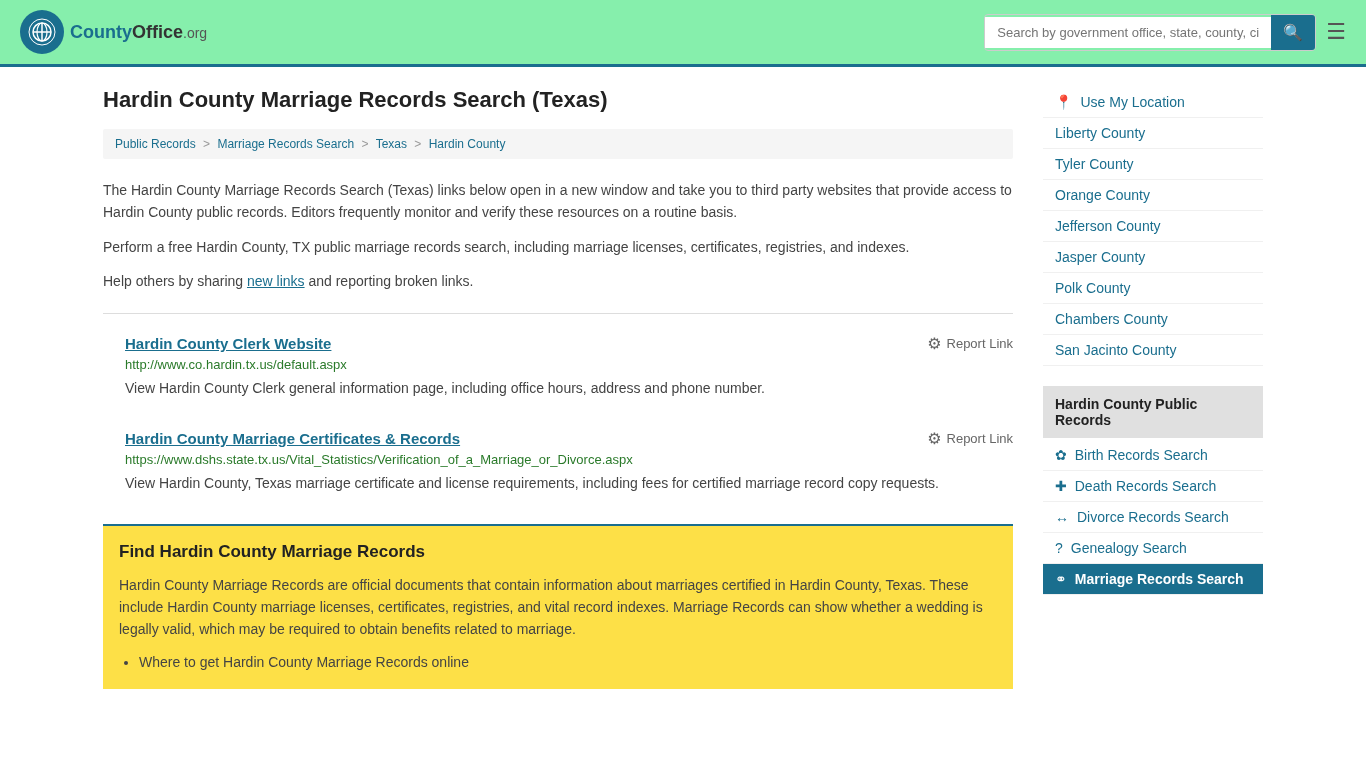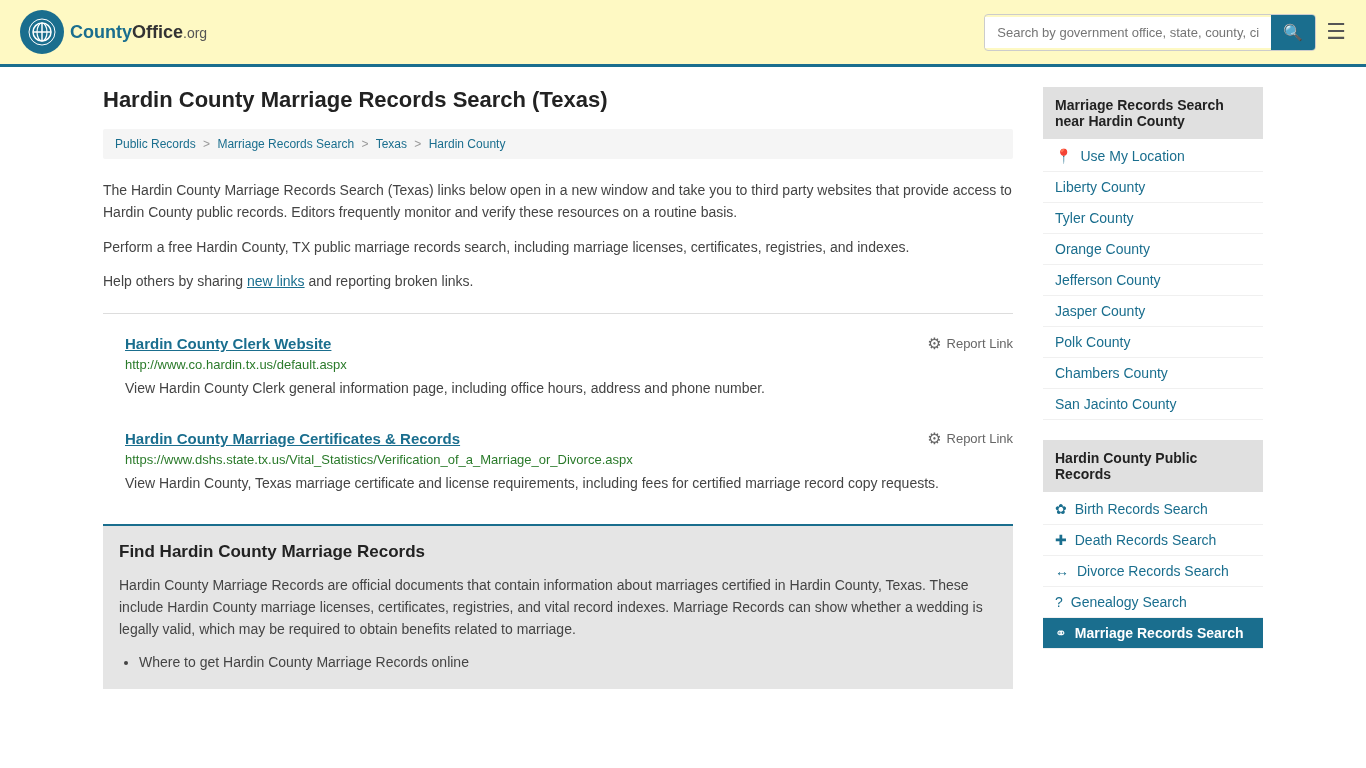--- a/index.html
+++ b/index.html
@@ -1,20 +1,20 @@
 <!DOCTYPE html>
 <html><head>
   <meta charset="utf-8">
   <style>
     * { box-sizing: border-box; margin: 0; padding: 0; }
     body { font-family: Arial, sans-serif; font-size: 14px; color: #333; background: #fff; }
 
     
     .header {
-      background: #fef9c3;
+      background: #86efac;
       border-bottom: 3px solid #1a6e8e;
       padding: 10px 20px;
       display: flex;
       align-items: center;
       justify-content: space-between;
     }
     .logo-area {
       display: flex;
       align-items: center;
       gap: 6px;
@@ -151,21 +151,21 @@
       margin-bottom: 6px;
     }
     .link-desc {
       font-size: 14px;
       color: #444;
       line-height: 1.5;
     }
 
     
     .find-section {
-      background: #e5e5e5;
+      background: #fde047;
       border-top: 2px solid #1a6e8e;
       padding: 16px;
       margin-bottom: 20px;
     }
     .find-section h2 {
       font-size: 17px;
       font-weight: bold;
       color: #222;
       margin-bottom: 12px;
     }
@@ -328,21 +328,20 @@
           <li>Where to get Hardin County Marriage Records online</li>
         </ul>
       </div>
     </div>
 
   </div>
 
   <div class="sidebar">
 
     <div class="sidebar-section">
-      <div class="sidebar-section-title">Marriage Records Search near Hardin County</div>
 
       <div class="sidebar-item sidebar-item-location">
         <span class="icon">📍</span>
         <a href="#">Use My Location</a>
       </div>
       <div class="sidebar-item">
         <a href="#">Liberty County</a>
       </div>
       <div class="sidebar-item">
         <a href="#">Tyler County</a>

